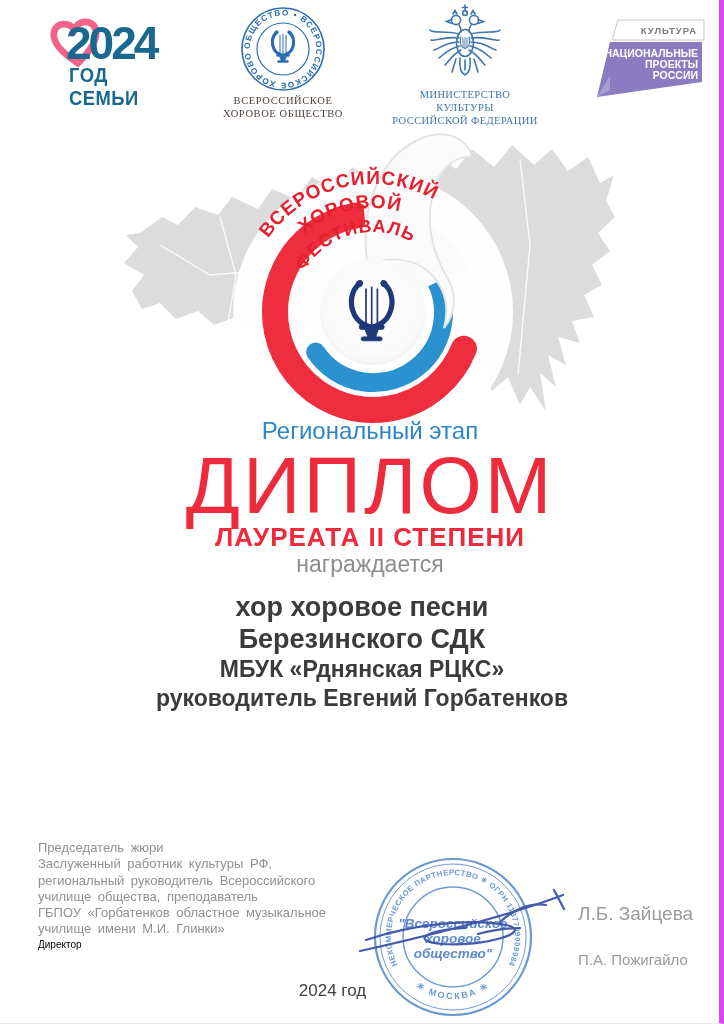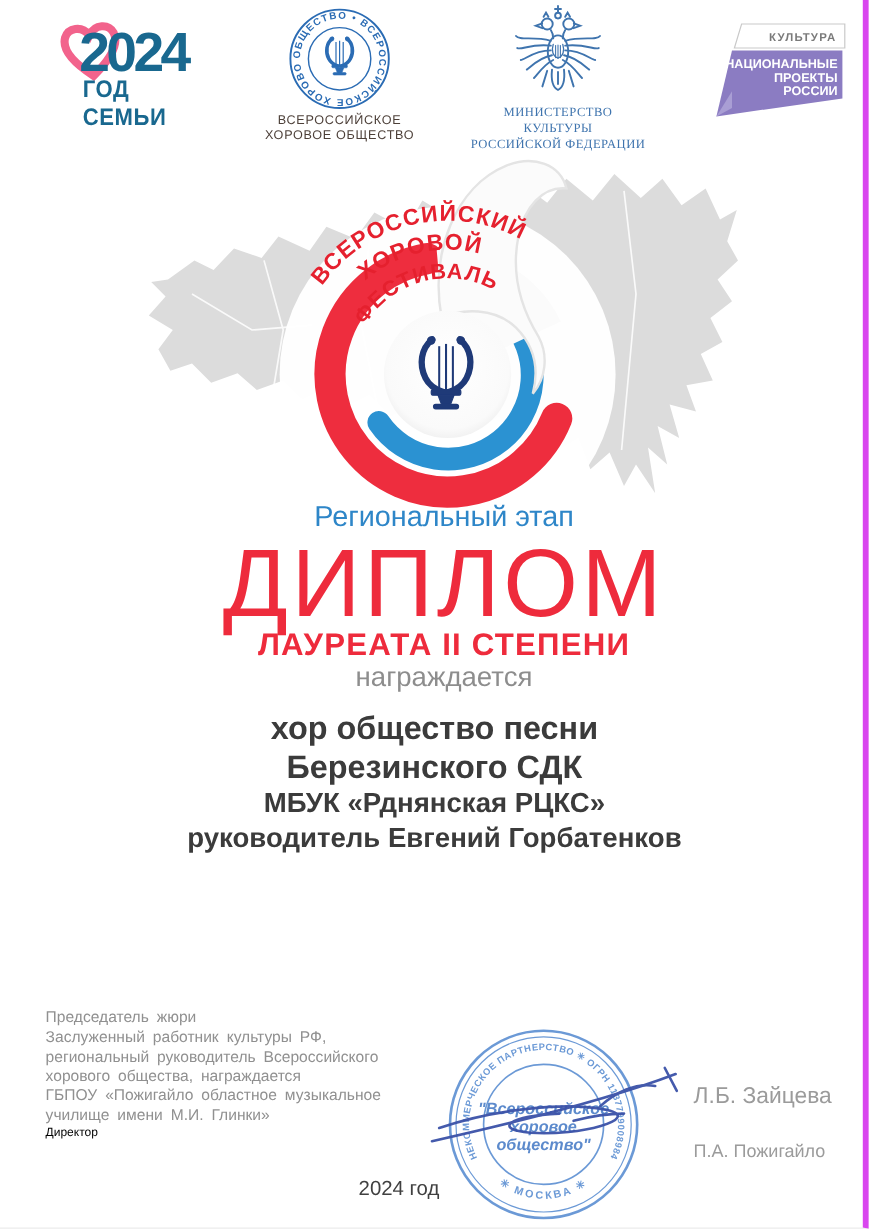--- a/index.html
+++ b/index.html
@@ -11,21 +11,21 @@
   .abs{position:absolute;}
   .ctr{left:0;width:724px;text-align:center;}
   
   .logo2024{left:50px;top:14px;width:120px;height:78px;}
   .logo2024 .heart{position:absolute;left:0;top:4px;}
   .logo2024 .year{position:absolute;left:16px;top:2px;font-size:46px;font-weight:bold;
      letter-spacing:-3px;color:#19688f;}
   .logo2024 .sub{position:absolute;left:19px;top:50px;font-size:20px;font-weight:bold;
      letter-spacing:.5px;color:#19688f;transform:scaleX(.92);transform-origin:left;}
   .vho-caption{left:218px;top:94px;width:130px;text-align:center;
-     font-family:Liberation Sans, sans-serif;font-size:10.5px;line-height:13px;
+     font-family:Liberation Serif, serif;font-size:10.5px;line-height:13px;
      letter-spacing:.6px;color:#4c3f38;}
   .min-caption{left:390px;top:88px;width:150px;text-align:center;
      font-family:"Liberation Serif",serif;font-size:10.5px;line-height:13px;
      letter-spacing:.4px;color:#3f74ae;}
   
   .stage{top:417px;font-size:24px;color:#2e86c8;transform:translateX(8px);}
   .diploma{top:440px;font-size:80px;font-weight:400;letter-spacing:3px;color:#ee2b3c;
      transform:translateX(8px);}
   .degree{top:522px;font-size:26px;font-weight:bold;letter-spacing:1px;color:#ee2b3c;
      transform:translateX(8px);}
@@ -205,32 +205,32 @@
       </g>
     </svg>
   </div>
 
   <div class="abs ctr stage">Региональный этап</div>
   <div class="abs ctr diploma">ДИПЛОМ</div>
   <div class="abs ctr degree">ЛАУРЕАТА II СТЕПЕНИ</div>
   <div class="abs ctr awarded">награждается</div>
 
   <div class="abs ctr recipient">
-    <div class="l-big">хор общество песни</div>
+    <div class="l-big">хор хоровое песни</div>
     <div class="l-big">Березинского СДК</div>
     <div class="l-mid">МБУК «Рднянская РЦКС»</div>
     <div class="l-mid">руководитель Евгений Горбатенков</div>
   </div>
 
   <div class="abs jury">
     <div>Председатель жюри</div>
     <div>Заслуженный работник культуры РФ,</div>
     <div>региональный руководитель Всероссийского</div>
-    <div>хорового общества, награждается</div>
-    <div>ГБПОУ «Пожигайло областное музыкальное</div>
+    <div>училище общества, преподаватель</div>
+    <div>ГБПОУ «Горбатенков областное музыкальное</div>
     <div>училище имени М.И. Глинки»</div>
   </div>
 
   <div class="abs director">
     <div>Директор</div>
   </div>
 
   <div class="abs" style="left:368px;top:852px;">
     <svg width="170" height="170" viewBox="0 0 170 170" opacity="0.9">
       <defs>

